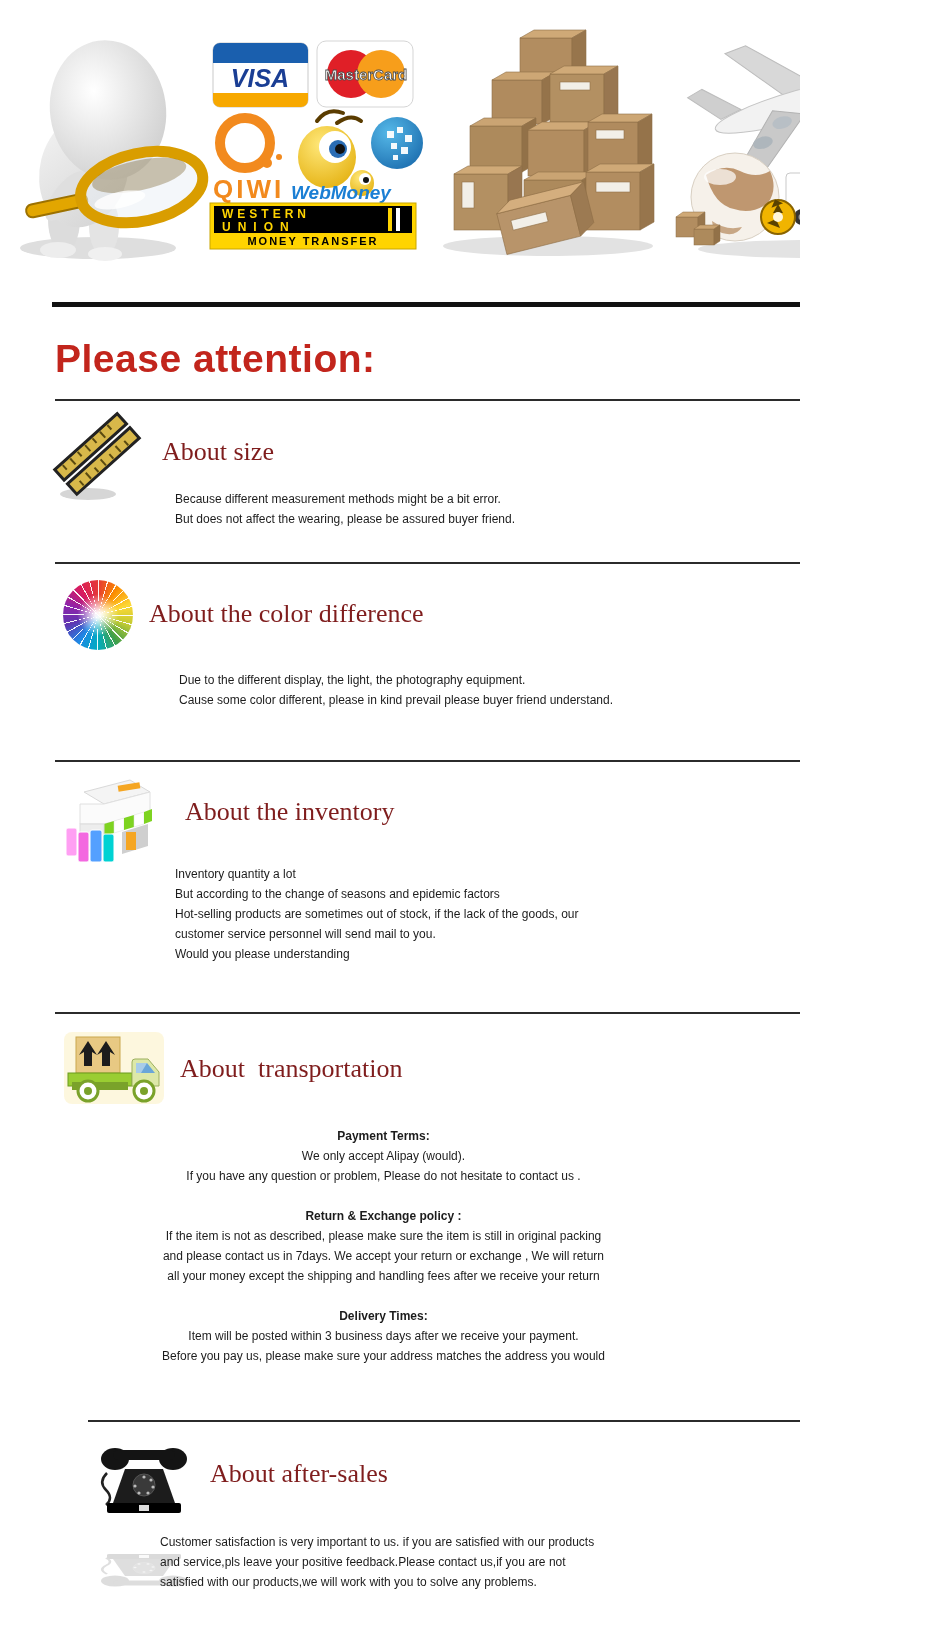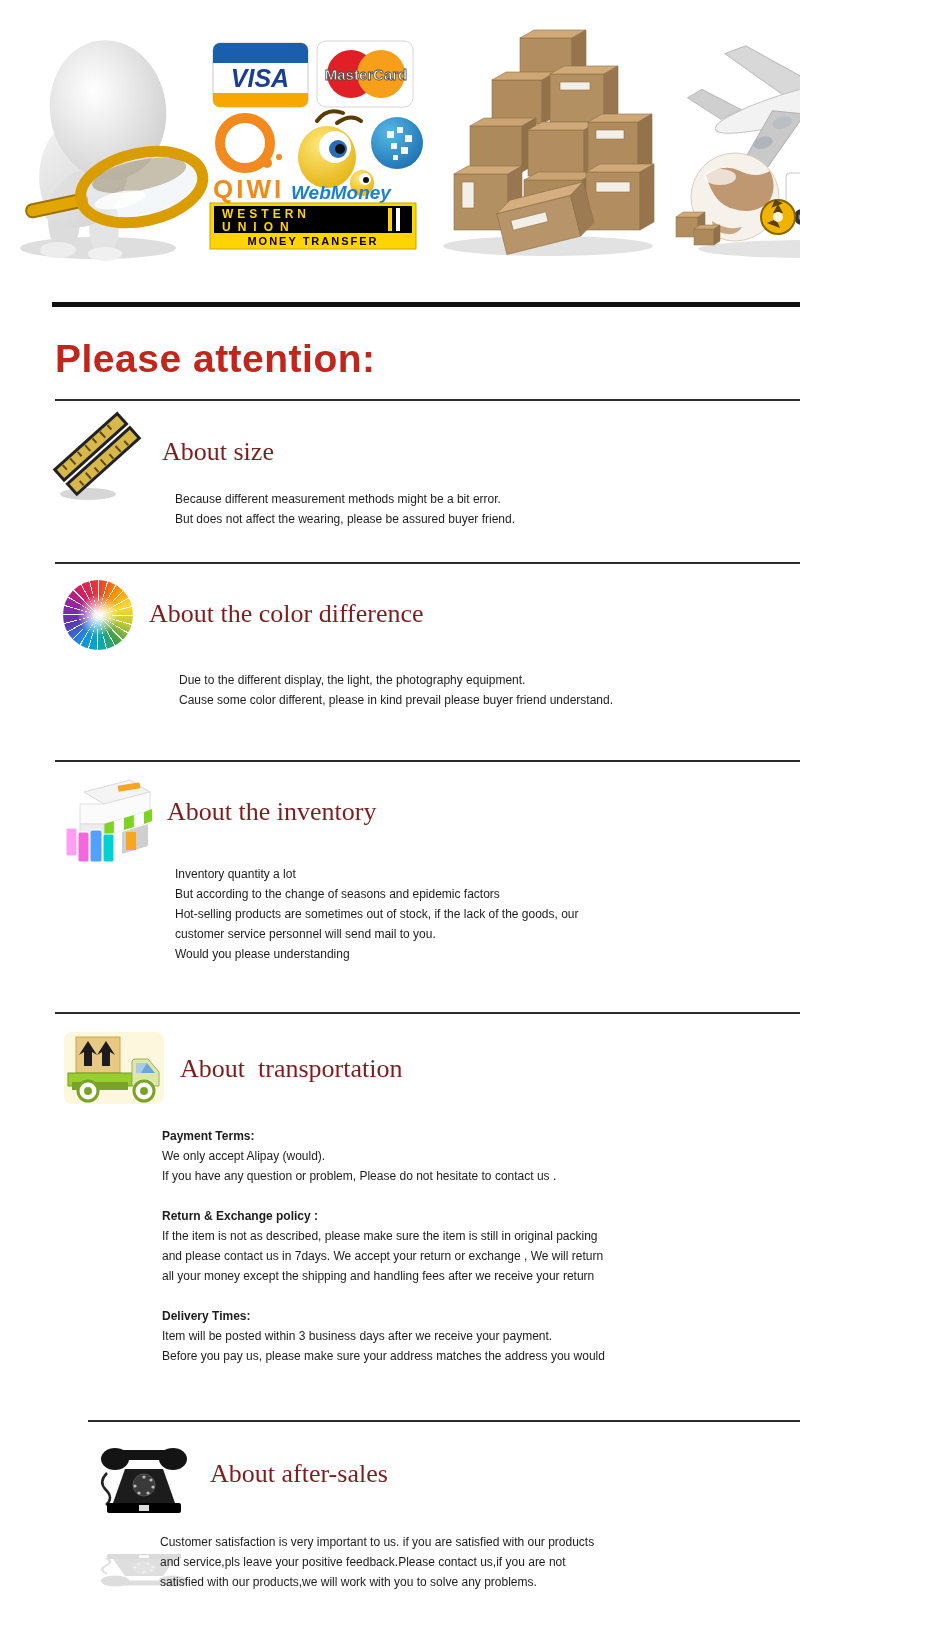--- a/index.html
+++ b/index.html
@@ -14,21 +14,21 @@
     color:#c2251c;font-weight:bold;font-size:39px;line-height:1.1;
     font-family:"Liberation Sans",sans-serif;letter-spacing:0.5px;
   }
   .sec-title{
     font-family:"Liberation Serif",serif;font-size:26px;color:#7f1d1d;
     white-space:pre;line-height:1.1;
   }
   .body-block{font-size:12px;color:#1c1c1c;line-height:20px;}
   .body-line{white-space:pre;}
   .label{font-weight:bold;}
-  .para{margin-bottom:20px;}
+  .para{margin-bottom:20px;text-align:center;}
   .color-wheel{
     width:70px;height:70px;border-radius:50%;
     background:
       radial-gradient(circle at 50% 50%, rgba(255,255,255,0.95) 0 6%, rgba(255,255,255,0) 42%),
       repeating-conic-gradient(from 0deg, rgba(255,255,255,0.95) 0deg 2deg, rgba(255,255,255,0) 2deg 15deg),
       conic-gradient(#e53935,#fb8c00,#fdd835,#c0ca33,#43a047,#00acc1,#1e88e5,#5e35b1,#8e24aa,#d81b60,#e53935);
   }
   svg{display:block;overflow:visible;}
 </style>
 </head>
@@ -314,21 +314,21 @@
     <polygon points="62,60 88,52 88,74 62,82" fill="#cfcfcf"></polygon>
     <rect x="66" y="60" width="10" height="18" fill="#f5a623"></rect>
     <rect x="20" y="52" width="24" height="26" fill="#ededed" stroke="#dcdcdc"></rect>
     <g stroke="#ffffff" stroke-width="1">
       <rect x="6" y="56" width="11" height="28" rx="2" fill="#ff9ff3"></rect>
       <rect x="18" y="60" width="11" height="30" rx="2" fill="#f368e0"></rect>
       <rect x="30" y="58" width="12" height="32" rx="2" fill="#54a0ff"></rect>
       <rect x="43" y="62" width="11" height="28" rx="2" fill="#00d2d3"></rect>
     </g>
   </svg>
-  <div class="abs sec-title" style="left:167px;top:798px">About the inventory</div>
+  <div class="abs sec-title" style="left:185px;top:798px">About the inventory</div>
   <div class="abs body-block" style="left:175px;top:864px">
     <div class="body-line">Inventory quantity a lot</div>
     <div class="body-line">But according to the change of seasons and epidemic factors</div>
     <div class="body-line">Hot-selling products are sometimes out of stock, if the lack of the goods, our</div>
     <div class="body-line">customer service personnel will send mail to you.</div>
     <div class="body-line">Would you please understanding</div>
   </div>
 
   <div class="abs divider" style="left:55px;top:1012px;width:822px"></div>
 

